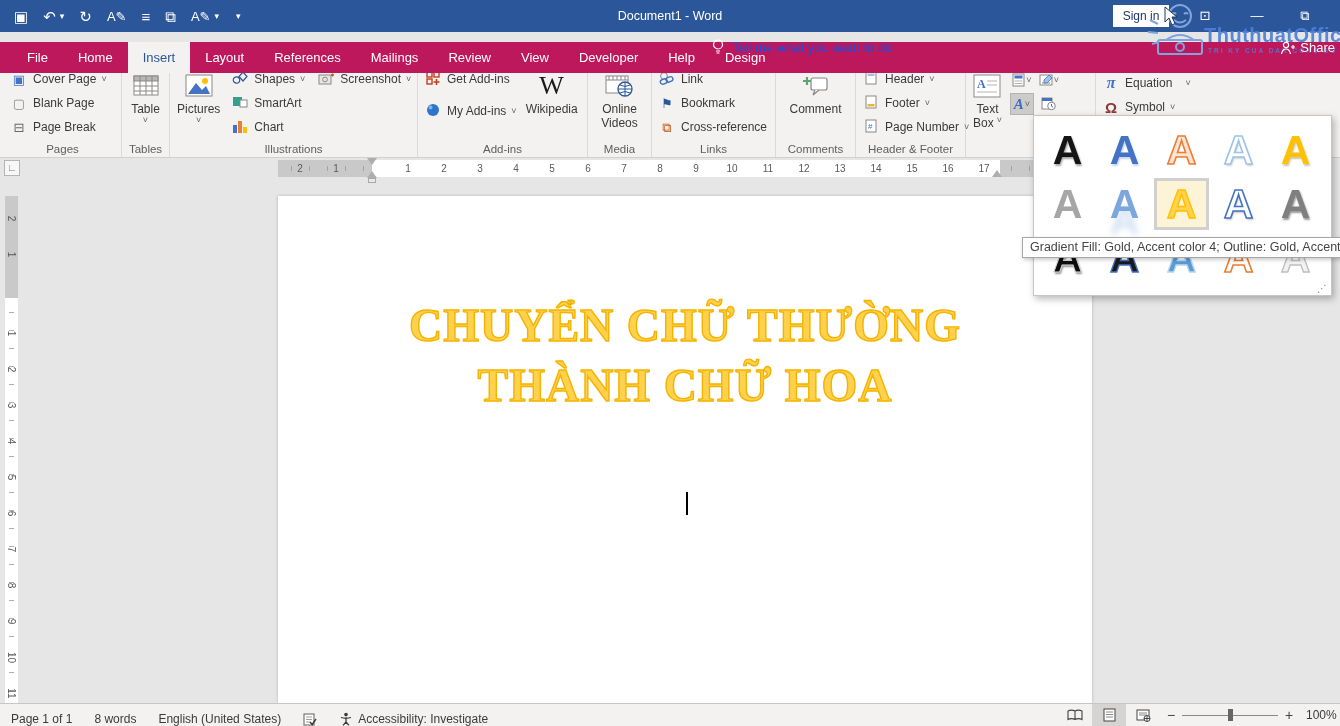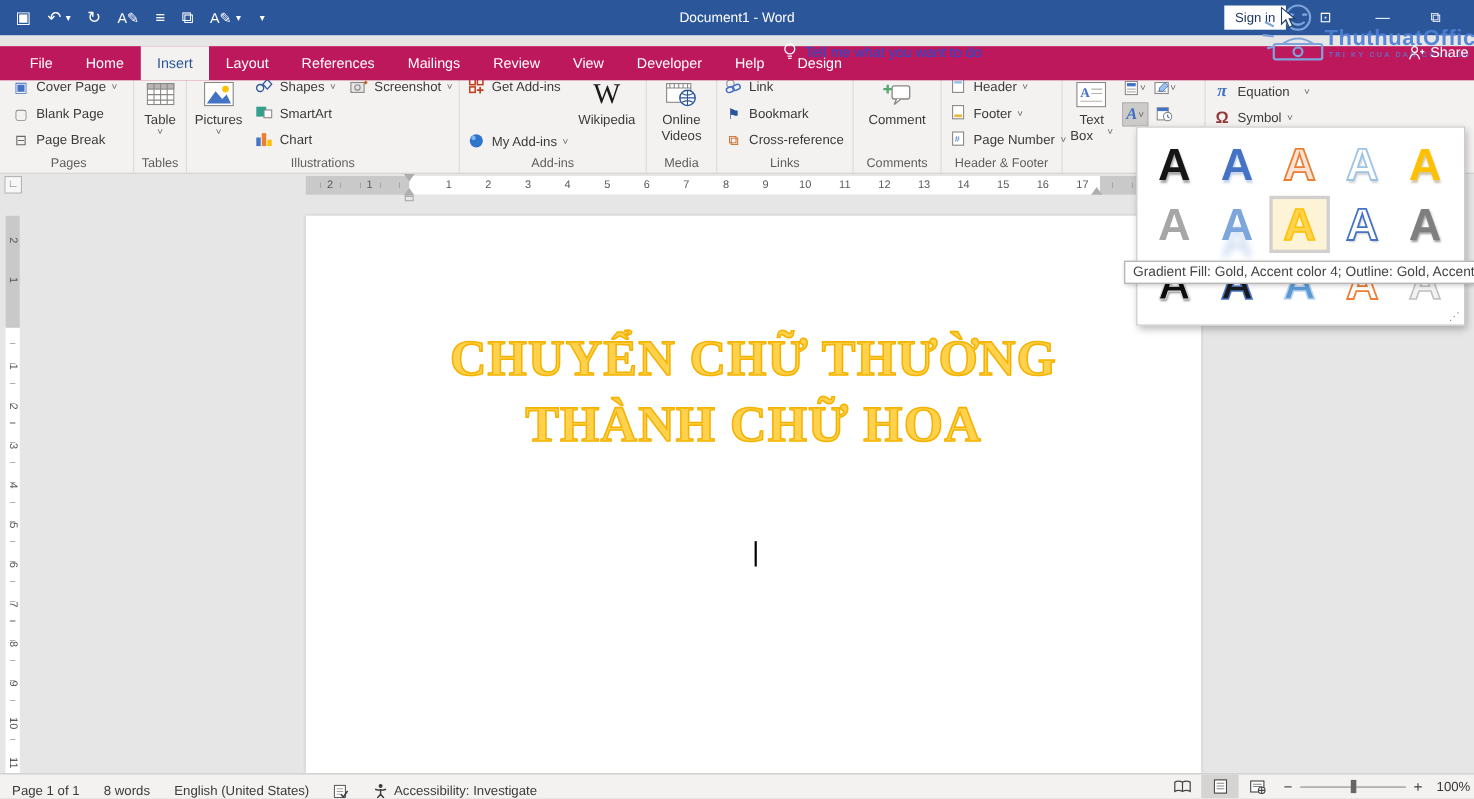--- a/index.html
+++ b/index.html
@@ -319,21 +319,21 @@
             <span>Screenshot</span>
             <span class="chev">˅</span>
           </div>
         </div>
       </div>
       <div class="rgroup-label">Illustrations</div>
     </div>
 
     <div class="rgroup" style="width:170px">
       <div class="rgroup-content">
-        <div class="rstack" style="justify-content:space-between;gap:8px">
+        <div class="rstack" style="justify-content:flex-start;gap:8px">
           <div class="rsmall">
             <span class="ric">
               <svg width="15" height="15" viewBox="0 0 15 15" style="display:inline-block">
                   <rect x="1" y="1" width="5" height="5" fill="none" stroke="#c43e1c" stroke-width="1.4"></rect>
                   <rect x="8" y="1" width="5" height="5" fill="none" stroke="#c43e1c" stroke-width="1.4"></rect>
                   <rect x="1" y="8" width="5" height="5" fill="none" stroke="#c43e1c" stroke-width="1.4"></rect>
                   <path d="M10.5 8v6 M7.5 11h6" stroke="#c43e1c" stroke-width="1.6"></path>
                 </svg>
             </span>
             <span>Get Add-ins</span>
@@ -461,21 +461,21 @@
       <div class="rgroup-content">
         <div class="rbig">
           <span class="bicon">
             <svg width="28" height="24" viewBox="0 0 28 24">
                 <rect x="1" y="1" width="26" height="22" fill="#fff" stroke="#8a8886"></rect>
                 <text x="4" y="14" font-size="12" font-weight="bold" fill="#4472c4" font-family="serif">A</text>
                 <path d="M14 7h10 M14 11h10 M4 18h20" stroke="#b5b3b1" fill="none"></path>
               </svg>
           </span>
           <span>Text</span>
-          <span style="display:flex;gap:13px;align-items:flex-start">
+          <span style="display:flex;gap:3px;align-items:flex-start">
             <span>Box</span>
             <span class="chev">˅</span>
           </span>
         </div>
         <div class="rstack" style="margin-left:4px;gap:2px;padding-top:2px">
           <div style="display:flex;gap:3px">
             <div class="sq-btn">
               <svg width="13" height="14" viewBox="0 0 13 14">
                   <rect x="1" y="1" width="11" height="12" fill="#fff" stroke="#8a8886"></rect>
                   <rect x="2.5" y="2.5" width="8" height="3" fill="#4472c4"></rect>

